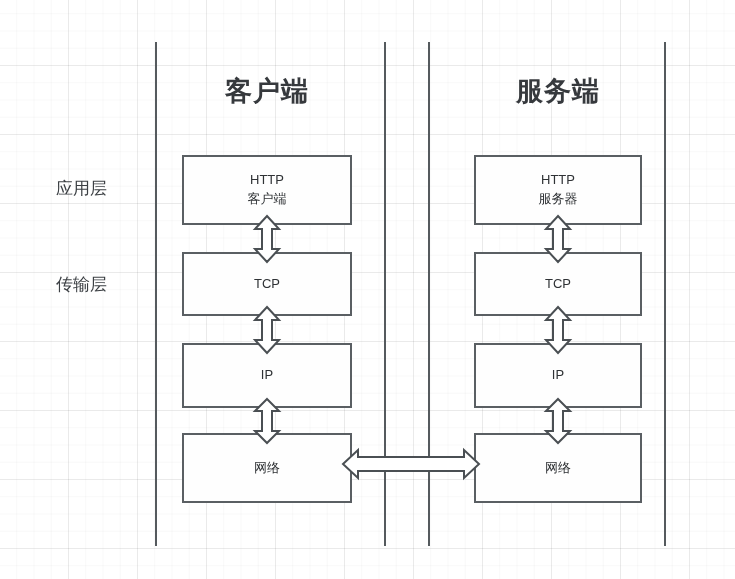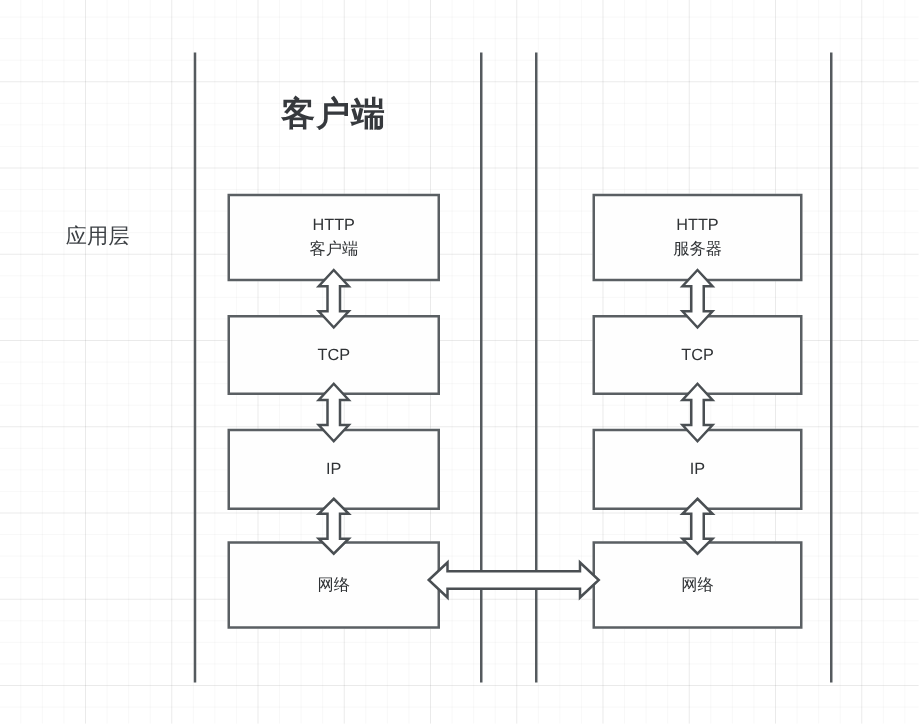--- a/index.html
+++ b/index.html
@@ -48,23 +48,23 @@
     font-size: 27px;
     font-weight: bold;
     color: #36393d;
     letter-spacing: 1px;
     white-space: nowrap;
   }
 
   
   .row-label {
     position: absolute;
-    left: 28px;
+    left: 56px;
     width: 100px;
-    text-align: center;
+    text-align: left;
     font-size: 17px;
     color: #3b3f43;
     white-space: nowrap;
   }
 
   
   .pbox {
     position: absolute;
     background: #fefefe;
     border: 2px solid #5a5f63;
@@ -98,22 +98,24 @@
 <body>
 
 <div id="canvas">
 
   <div class="vrule" style="left:155px; top:42px; height:504px;"></div>
   <div class="vrule" style="left:384px; top:42px; height:504px;"></div>
   <div class="vrule" style="left:428px; top:42px; height:504px;"></div>
   <div class="vrule" style="left:664px; top:42px; height:504px;"></div>
 
   <div class="col-title" style="left:182px; top:73px; width:170px;">客户端</div>
+  <div class="col-title" style="left:474px; top:73px; width:168px;">服务端</div>
 
   <div class="row-label" style="top:177px;">应用层</div>
+  <div class="row-label" style="top:273px;">传输层</div>
 
   <div class="pbox" style="left:182px; top:155px; width:170px; height:70px;">
     <span class="ln">HTTP</span>
     <span class="ln">客户端</span>
   </div>
 
   <div class="pbox" style="left:182px; top:252px; width:170px; height:64px;">
     <span class="ln">TCP</span>
   </div>
 

